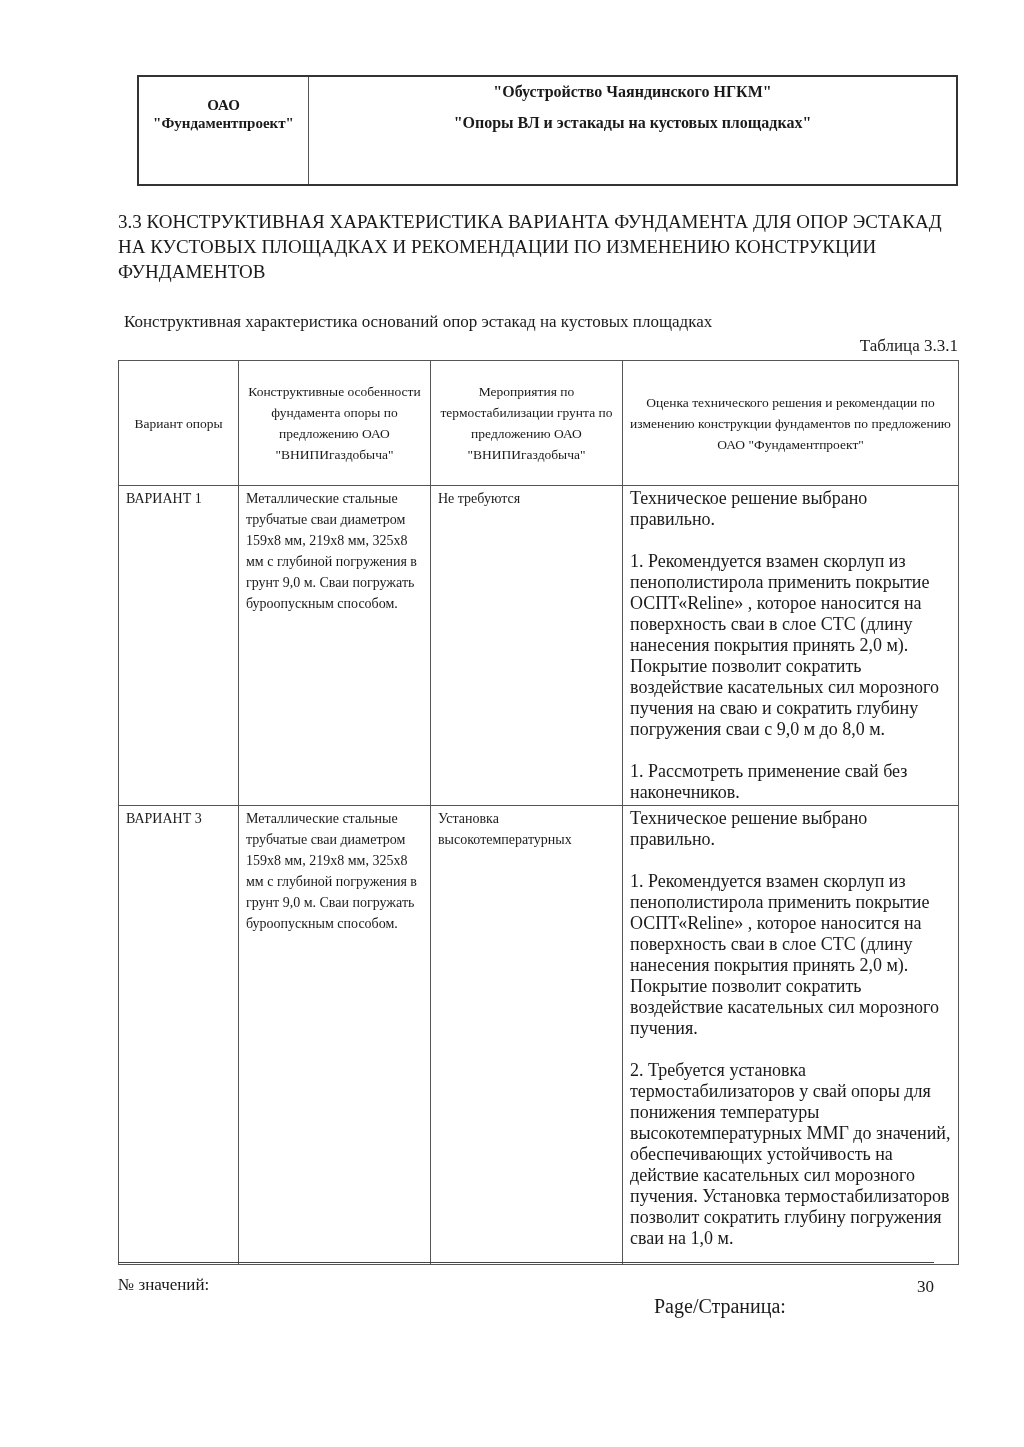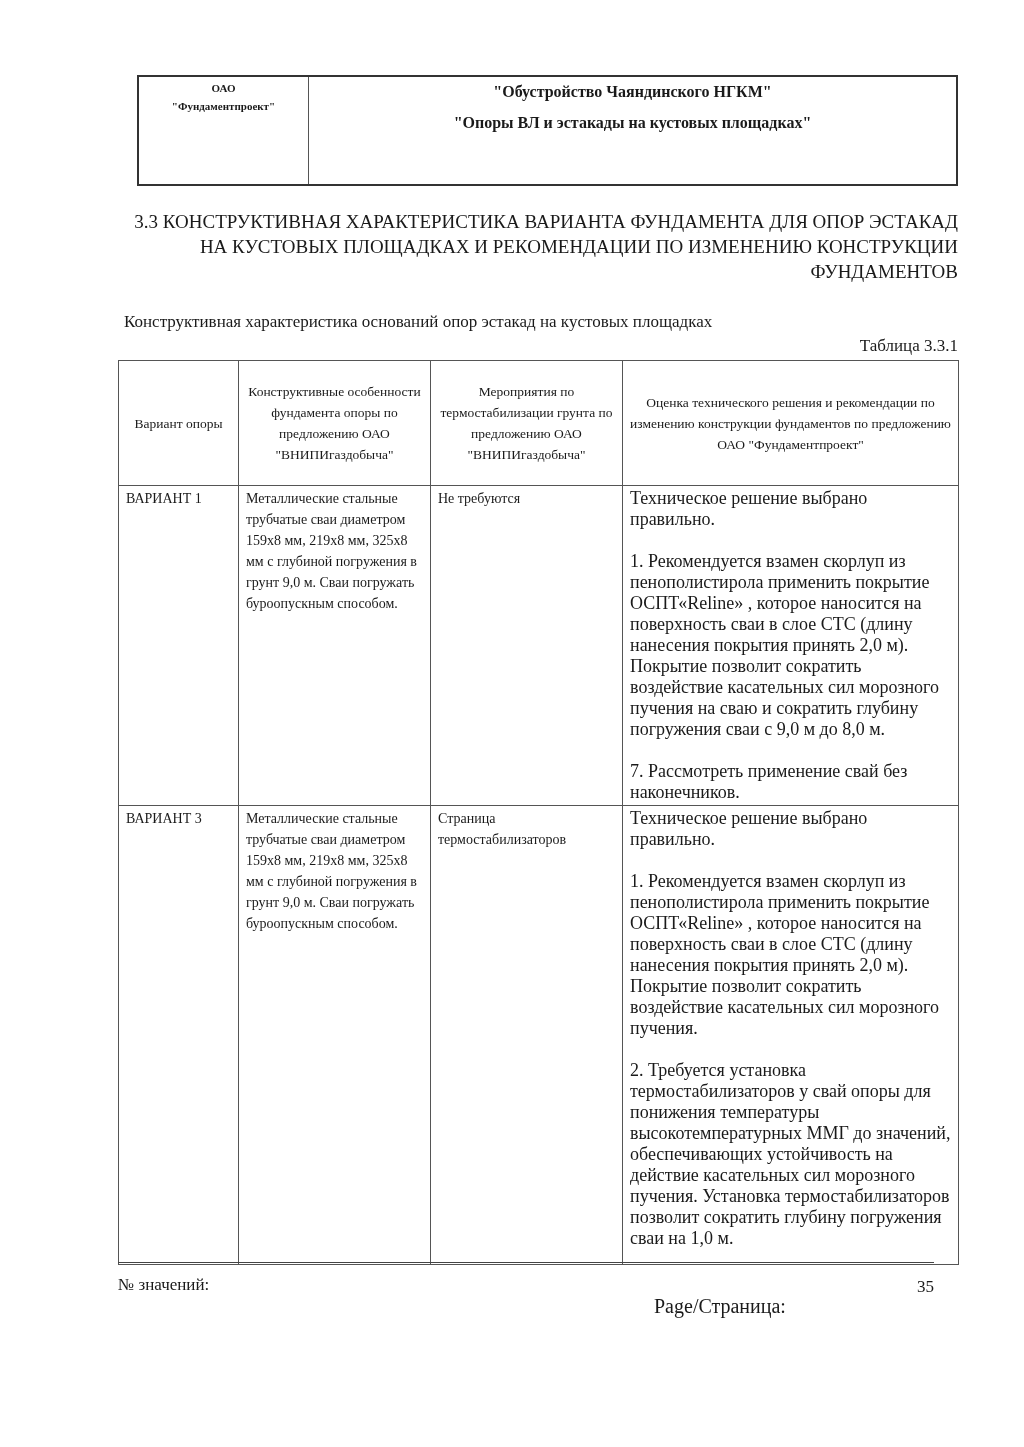--- a/index.html
+++ b/index.html
@@ -2,28 +2,28 @@
 <html><head>
 <meta charset="utf-8">
 <style>
   html, body { margin: 0; padding: 0; background: #ffffff; }
   body { width: 1024px; height: 1447px; position: relative; overflow: hidden;
          font-family: "Liberation Serif", serif; color: #1a1a1a; }
   .abs { position: absolute; }
 
   
   .hdr { left: 137px; top: 75px; width: 821px; height: 111px; border: 2px solid #333; box-sizing: border-box; display: flex; }
-  .hdr-left { width: 170px; border-right: 1px solid #555; text-align: center; font-weight: bold; font-size: 11px; line-height: 18px; padding-top: 2px; box-sizing: border-box; }
+  .hdr-left { width: 170px; border-right: 1px solid #555; text-align: center; font-weight: bold; font-size: 15px; line-height: 18px; padding-top: 19px; box-sizing: border-box; }
   .hdr-right { flex: 1; text-align: center; font-weight: bold; font-size: 16px; }
   .hdr-right .l1 { margin-top: 5px; line-height: 20px; }
   .hdr-right .l2 { margin-top: 11px; line-height: 20px; }
   .hdr-right .l3 { margin-top: 10px; line-height: 20px; padding: 0 6px; }
 
   
-  .section-title { left: 118px; top: 209px; width: 840px; text-align: right; font-size: 19px; line-height: 25px; }
+  .section-title { left: 118px; top: 209px; width: 840px; text-align: left; font-size: 19px; line-height: 25px; }
   .caption { left: 124px; top: 312px; font-size: 17px; }
   .table-num { left: 736px; top: 336px; width: 222px; text-align: right; font-size: 17px; }
 
   
   table.tbl { position: absolute; left: 118px; top: 360px; width: 840px; border-collapse: collapse; table-layout: fixed; font-size: 14px; }
   table.tbl td, table.tbl th { border: 1px solid #555; vertical-align: top; padding: 2px 7px; line-height: 21px; }
   table.tbl th { font-weight: normal; text-align: center; vertical-align: middle; font-size: 13.5px; line-height: 21px; height: 120px; padding: 2px 4px; }
   table.tbl td.bold { font-weight: normal; font-size: 18px; }
   .p-gap { height: 21px; }
 
@@ -69,34 +69,34 @@
   <tbody>
     <tr style="height:296px">
       <td>ВАРИАНТ 1</td>
       <td>Металлические стальные трубчатые сваи диаметром 159х8 мм, 219х8 мм, 325х8 мм с глубиной погружения в грунт 9,0 м. Сваи погружать буроопускным способом.</td>
       <td>Не требуются</td>
       <td class="bold">
         <div>Техническое решение выбрано правильно.</div>
         <div class="p-gap"></div>
         <div>1. Рекомендуется взамен скорлуп из пенополистирола применить покрытие ОСПТ«Reline» , которое наносится на поверхность сваи в слое СТС (длину нанесения покрытия принять 2,0 м). Покрытие позволит сократить воздействие касательных сил морозного пучения на сваю и сократить глубину погружения сваи с 9,0 м до 8,0 м.</div>
         <div class="p-gap"></div>
-        <div>7. Рассмотреть применение свай без наконечников.</div>
+        <div>1. Рассмотреть применение свай без наконечников.</div>
       </td>
     </tr>
     <tr style="height:459px">
       <td>ВАРИАНТ 3</td>
       <td>Металлические стальные трубчатые сваи диаметром 159х8 мм, 219х8 мм, 325х8 мм с глубиной погружения в грунт 9,0 м. Сваи погружать буроопускным способом.</td>
-      <td>Страница термостабилизаторов</td>
+      <td>Установка высокотемпературных</td>
       <td class="bold">
         <div>Техническое решение выбрано правильно.</div>
         <div class="p-gap"></div>
         <div>1. Рекомендуется взамен скорлуп из пенополистирола применить покрытие ОСПТ«Reline» , которое наносится на поверхность сваи в слое СТС (длину нанесения покрытия принять 2,0 м). Покрытие позволит сократить воздействие касательных сил морозного пучения.</div>
         <div class="p-gap"></div>
         <div>2. Требуется установка термостабилизаторов у свай опоры для понижения температуры высокотемпературных ММГ до значений, обеспечивающих устойчивость на действие касательных сил морозного пучения. Установка термостабилизаторов позволит сократить глубину погружения сваи на 1,0 м.</div>
       </td>
     </tr>
   </tbody>
 </table>
 
 <div class="abs footer-rule"></div>
 <div class="abs doc-no">№ значений:</div>
 <div class="abs page-label">Page/Страница:</div>
-<div class="abs page-num">35</div>
+<div class="abs page-num">30</div>
 
 </body></html>

